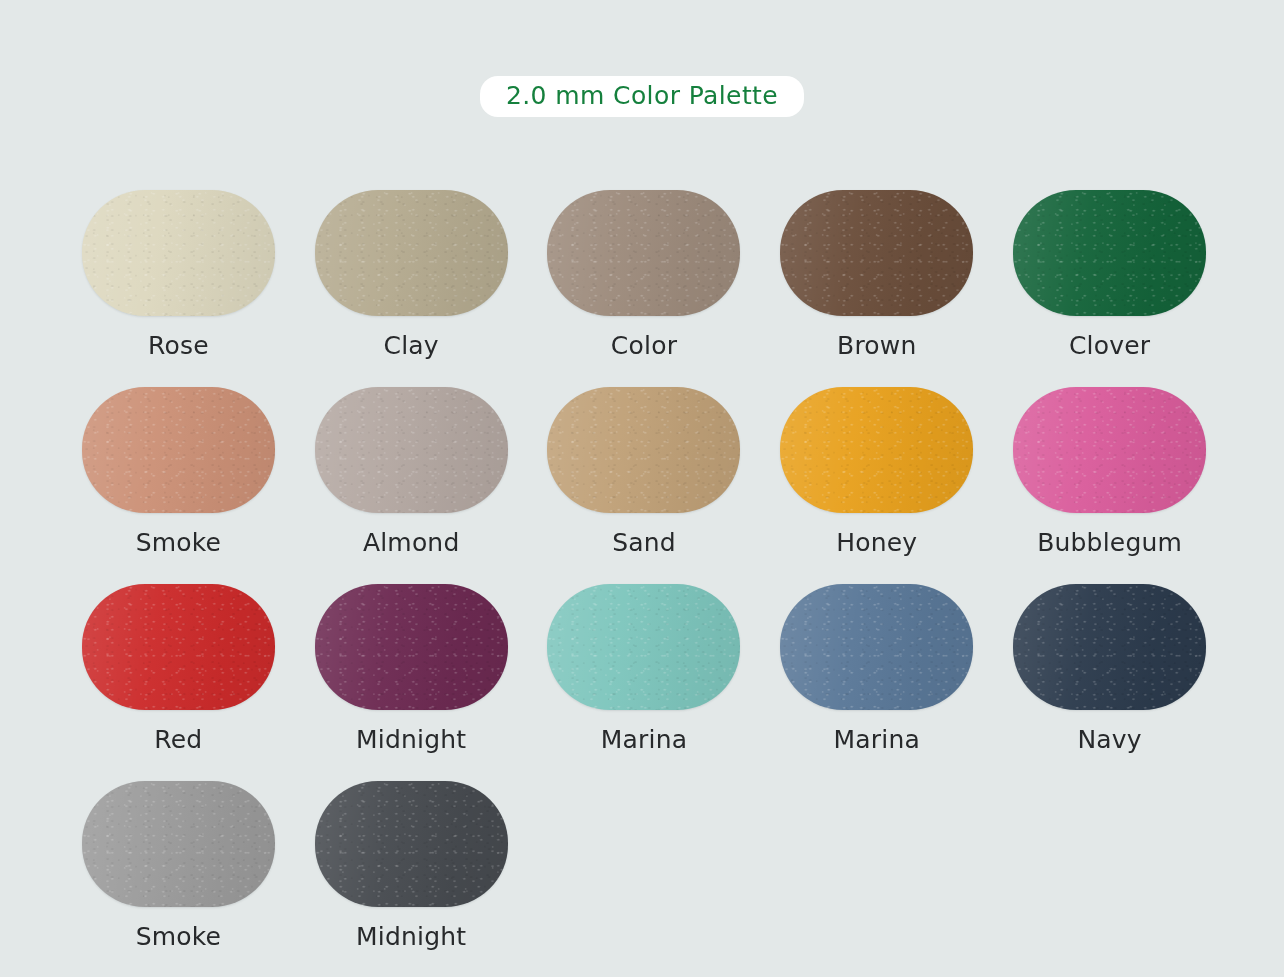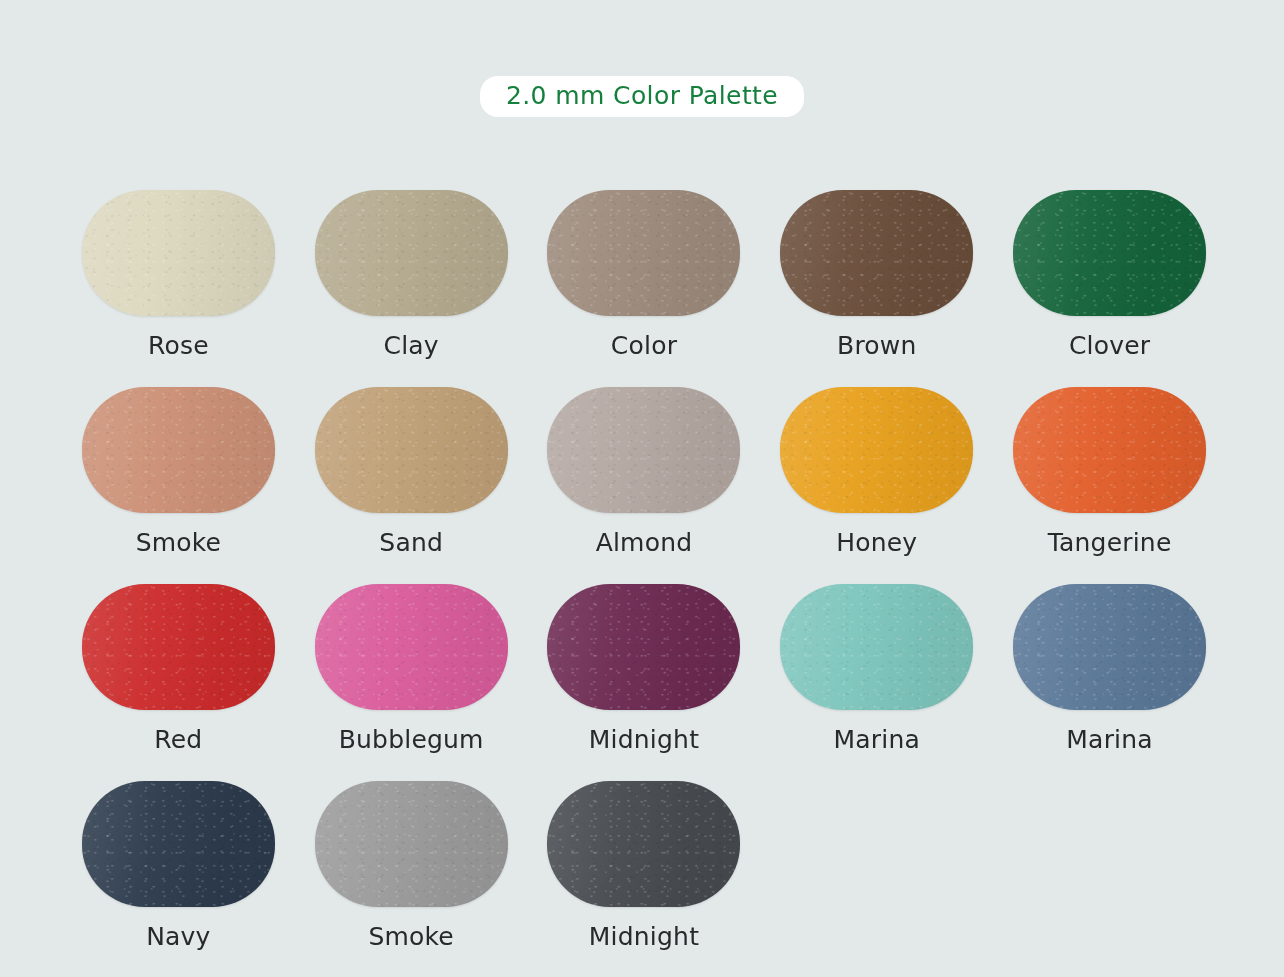--- a/index.html
+++ b/index.html
@@ -140,42 +140,38 @@
       </div>
       <div class="swatch-cell">
         <div class="swatch-chip" style="background-color: rgb(20, 100, 58);"></div>
         <div class="swatch-label">Clover</div>
       </div>
       <div class="swatch-cell">
         <div class="swatch-chip" style="background-color: rgb(204, 145, 119);"></div>
         <div class="swatch-label">Smoke</div>
       </div>
       <div class="swatch-cell">
+        <div class="swatch-chip" style="background-color: rgb(180, 168, 162);"></div>
+        <div class="swatch-label">Almond</div>
+      </div>
+      <div class="swatch-cell">
         <div class="swatch-chip" style="background-color: rgb(192, 161, 120);"></div>
         <div class="swatch-label">Sand</div>
-      </div>
-      <div class="swatch-cell">
-        <div class="swatch-chip" style="background-color: rgb(180, 168, 162);"></div>
-        <div class="swatch-label">Almond</div>
       </div>
       <div class="swatch-cell">
         <div class="swatch-chip" style="background-color: rgb(232, 161, 30);"></div>
         <div class="swatch-label">Honey</div>
       </div>
       <div class="swatch-cell">
-        <div class="swatch-chip" style="background-color: rgb(227, 96, 44);"></div>
-        <div class="swatch-label">Tangerine</div>
+        <div class="swatch-chip" style="background-color: rgb(218, 93, 156);"></div>
+        <div class="swatch-label">Bubblegum</div>
       </div>
       <div class="swatch-cell">
         <div class="swatch-chip" style="background-color: rgb(204, 43, 43);"></div>
         <div class="swatch-label">Red</div>
-      </div>
-      <div class="swatch-cell">
-        <div class="swatch-chip" style="background-color: rgb(218, 93, 156);"></div>
-        <div class="swatch-label">Bubblegum</div>
       </div>
       <div class="swatch-cell">
         <div class="swatch-chip" style="background-color: rgb(109, 42, 82);"></div>
         <div class="swatch-label">Midnight</div>
       </div>
       <div class="swatch-cell">
         <div class="swatch-chip" style="background-color: rgb(126, 198, 189);"></div>
         <div class="swatch-label">Marina</div>
       </div>
       <div class="swatch-cell">

